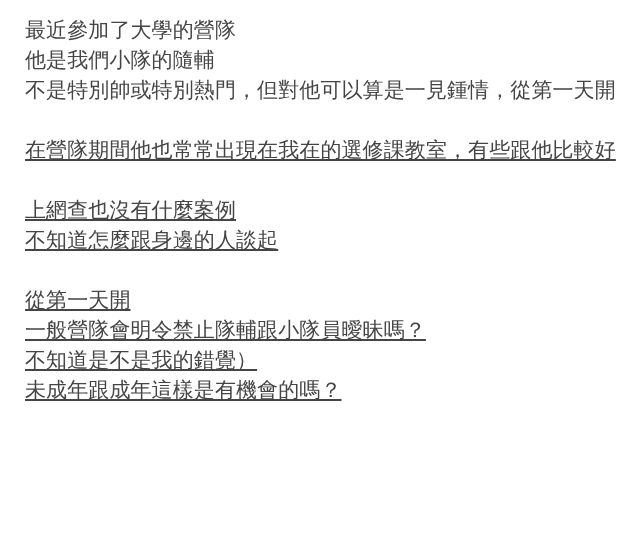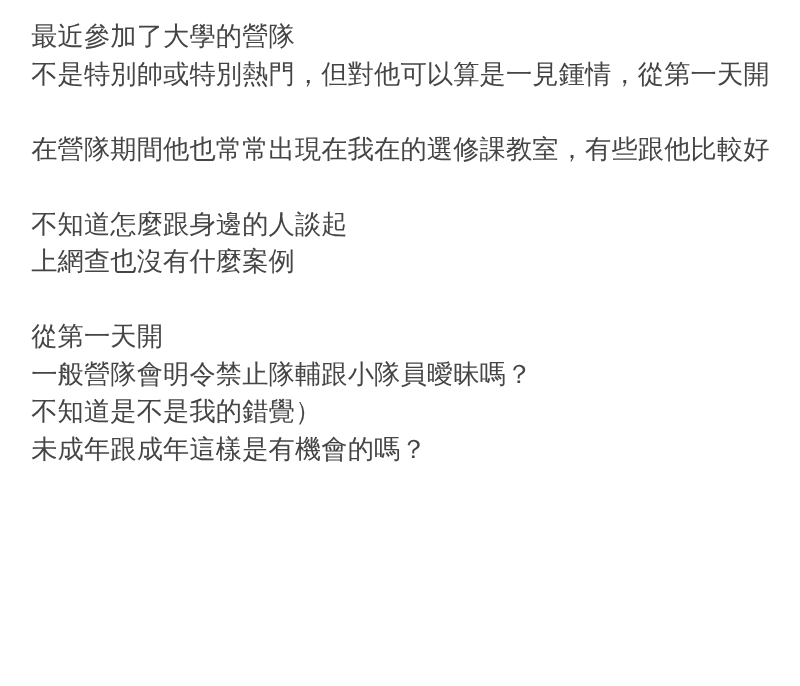--- a/index.html
+++ b/index.html
@@ -21,43 +21,45 @@
     line-height: 30px;
     color: #454545;
     letter-spacing: 0.1px;
     font-weight: 400;
   }
   .paragraph {
     margin: 0;
   }
   .paragraph + .paragraph {
     margin-top: 30px; 
+    text-decoration: underline;
   }
   .line {
     white-space: nowrap;
     height: 30px;
   }
 </style>
 </head>
 <body>
 
 <div class="post-body">
 
   <div class="paragraph">
     <div class="line">最近參加了大學的營隊</div>
+    <div class="line">他是我們小隊的隨輔</div>
     <div class="line">不是特別帥或特別熱門，但對他可以算是一見鍾情，從第一天開</div>
   </div>
 
   <div class="paragraph">
     <div class="line">在營隊期間他也常常出現在我在的選修課教室，有些跟他比較好</div>
   </div>
 
   <div class="paragraph">
+    <div class="line">上網查也沒有什麼案例</div>
     <div class="line">不知道怎麼跟身邊的人談起</div>
-    <div class="line">上網查也沒有什麼案例</div>
   </div>
 
   <div class="paragraph">
     <div class="line">從第一天開</div>
     <div class="line">一般營隊會明令禁止隊輔跟小隊員曖昧嗎？</div>
     <div class="line">不知道是不是我的錯覺）</div>
     <div class="line">未成年跟成年這樣是有機會的嗎？</div>
   </div>
 
 </div>

